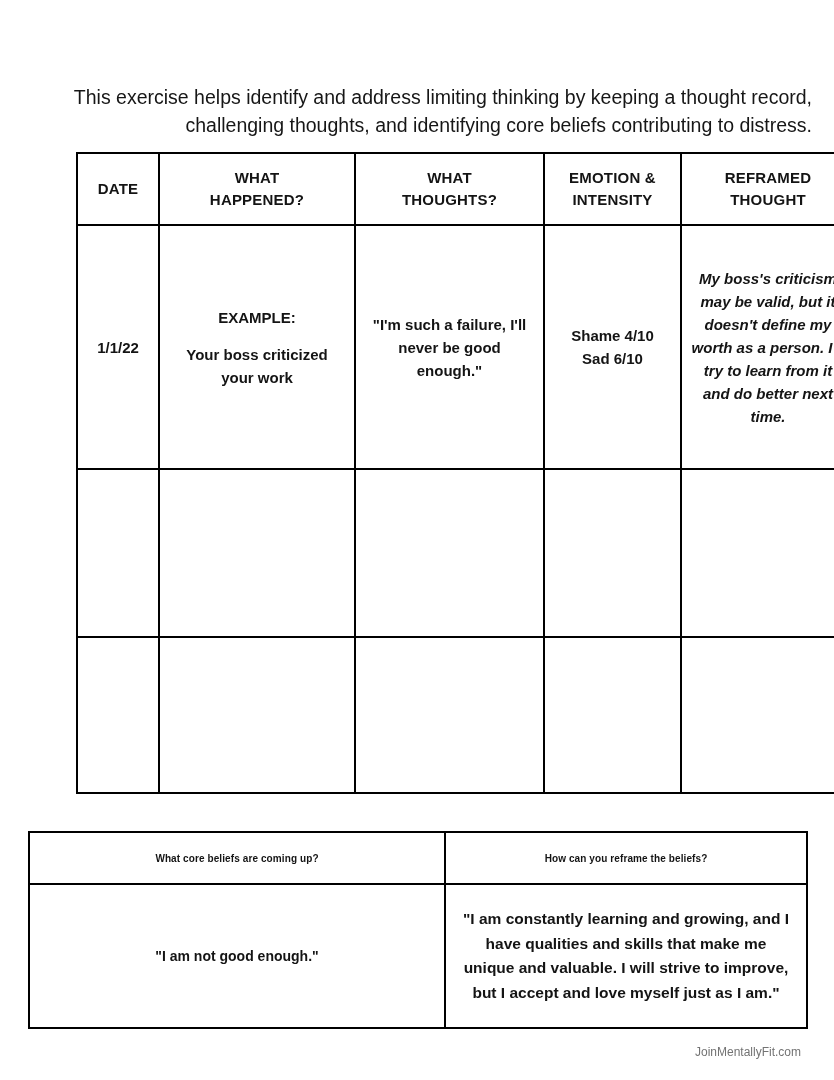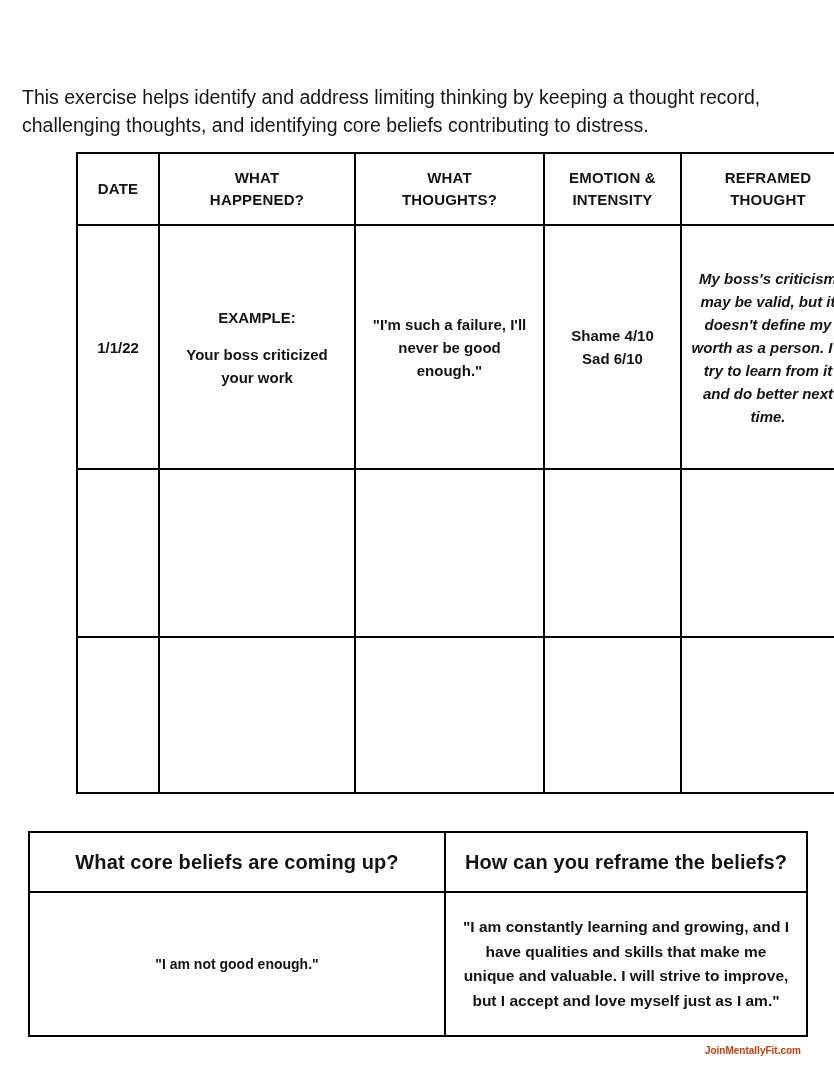--- a/index.html
+++ b/index.html
@@ -25,21 +25,21 @@
     letter-spacing: 0.2px;
     color: #0d0d0d;
   }
   .subtitle {
     position: absolute;
     top: 84px;
     left: 0;
     right: 0;
     margin: 0 auto;
     max-width: 790px;
-    text-align: left;
+    text-align: right;
     font-size: 19.5px;
     line-height: 27.5px;
     font-weight: 400;
     color: #161616;
   }
   table { border-collapse: collapse; table-layout: fixed; }
   td, th {
     border: 2px solid #000000;
     text-align: center;
     vertical-align: middle;
@@ -74,35 +74,35 @@
   .cell-what-thoughts { padding: 0 8px; }
   .cell-emotion { padding: 0 6px; }
   .cell-reframed { padding: 0 7px; font-style: italic; }
   .beliefs-table {
     position: absolute;
     top: 831px;
     left: 28px;
     width: 778px;
   }
   .beliefs-table th {
-    height: 60px;
-    font-size: 20px;
+    height: 52px;
+    font-size: 10px;
     font-weight: 800;
     letter-spacing: 0.1px;
   }
   .beliefs-table td { height: 144px; font-weight: 700; }
   .cell-core-belief { font-size: 14px; padding: 0 20px; }
   .cell-reframed-belief { font-size: 15.5px; line-height: 24.5px; padding: 0 14px; }
   .footer {
     position: absolute;
     top: 1045px;
     right: 33px;
-    font-size: 10px;
-    font-weight: 700;
-    color: #c2410c;
+    font-size: 12px;
+    font-weight: 400;
+    color: #737373;
   }
 </style>
 </head>
 <body>
 
 <div class="page">
 
 
   <p class="subtitle">This exercise helps identify and address limiting thinking by keeping a thought record, challenging thoughts, and identifying core beliefs contributing to distress.</p>
 

